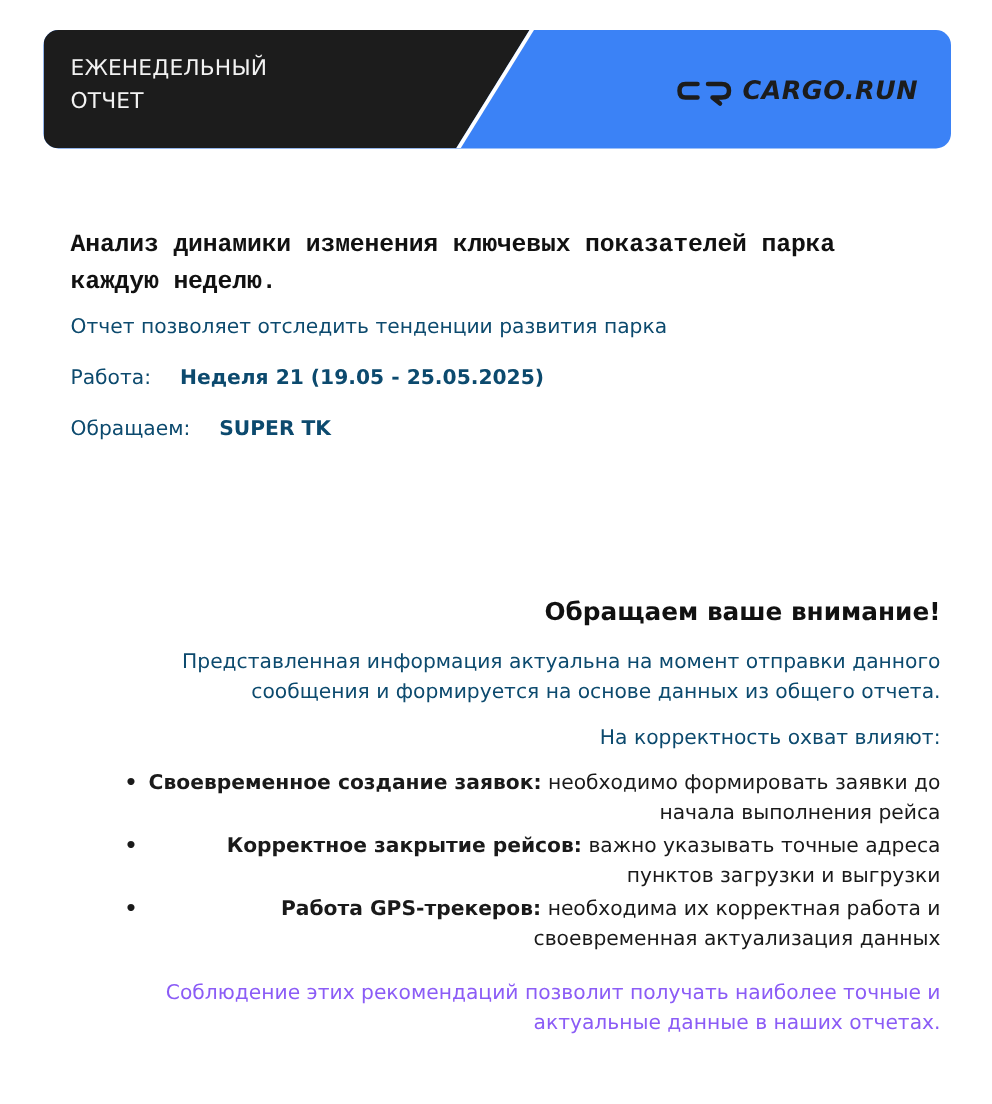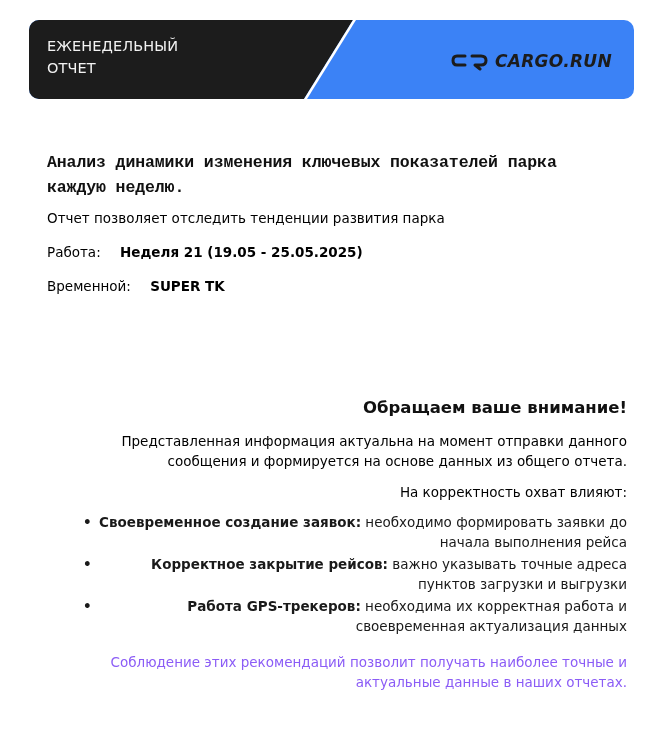--- a/index.html
+++ b/index.html
@@ -86,21 +86,21 @@
       font-weight: bold;
       margin: 0 0 8px 0;
       color: #111;
       letter-spacing: -0.1px;
       font-family: Liberation Mono, monospace;
     }
     p {
       margin: 0;
       font-size: 13.5px;
       line-height: 20px;
-      color: #000000;
+      color: #0c4a6e;
     }
     .intro { margin-top: 0; }
     .meta-line { margin-top: 14px; }
     .meta-line b { font-weight: bold; margin-left: 15px; }
     h2 {
       font-size: 16.5px;
       line-height: 24px;
       font-weight: bold;
       margin: 0;
       color: #111;
@@ -158,21 +158,21 @@
 </div>
 
 <div class="content">
   <h1>Анализ динамики изменения ключевых показателей парка каждую неделю.</h1>
   <p class="intro">Отчет позволяет отследить тенденции развития парка</p>
   <p class="meta-line">
     <span>Работа:</span>
     <b>Неделя 21 (19.05 - 25.05.2025)</b>
   </p>
   <p class="meta-line">
-    <span>Временной:</span>
+    <span>Обращаем:</span>
     <b>SUPER TK</b>
   </p>
 </div>
 
 <div class="section2">
   <h2>Обращаем ваше внимание!</h2>
   <p class="lead">Представленная информация актуальна на момент отправки данного сообщения и формируется на основе данных из общего отчета.</p>
   <p class="factors">На корректность охват влияют:</p>
   <ul>
     <li>

